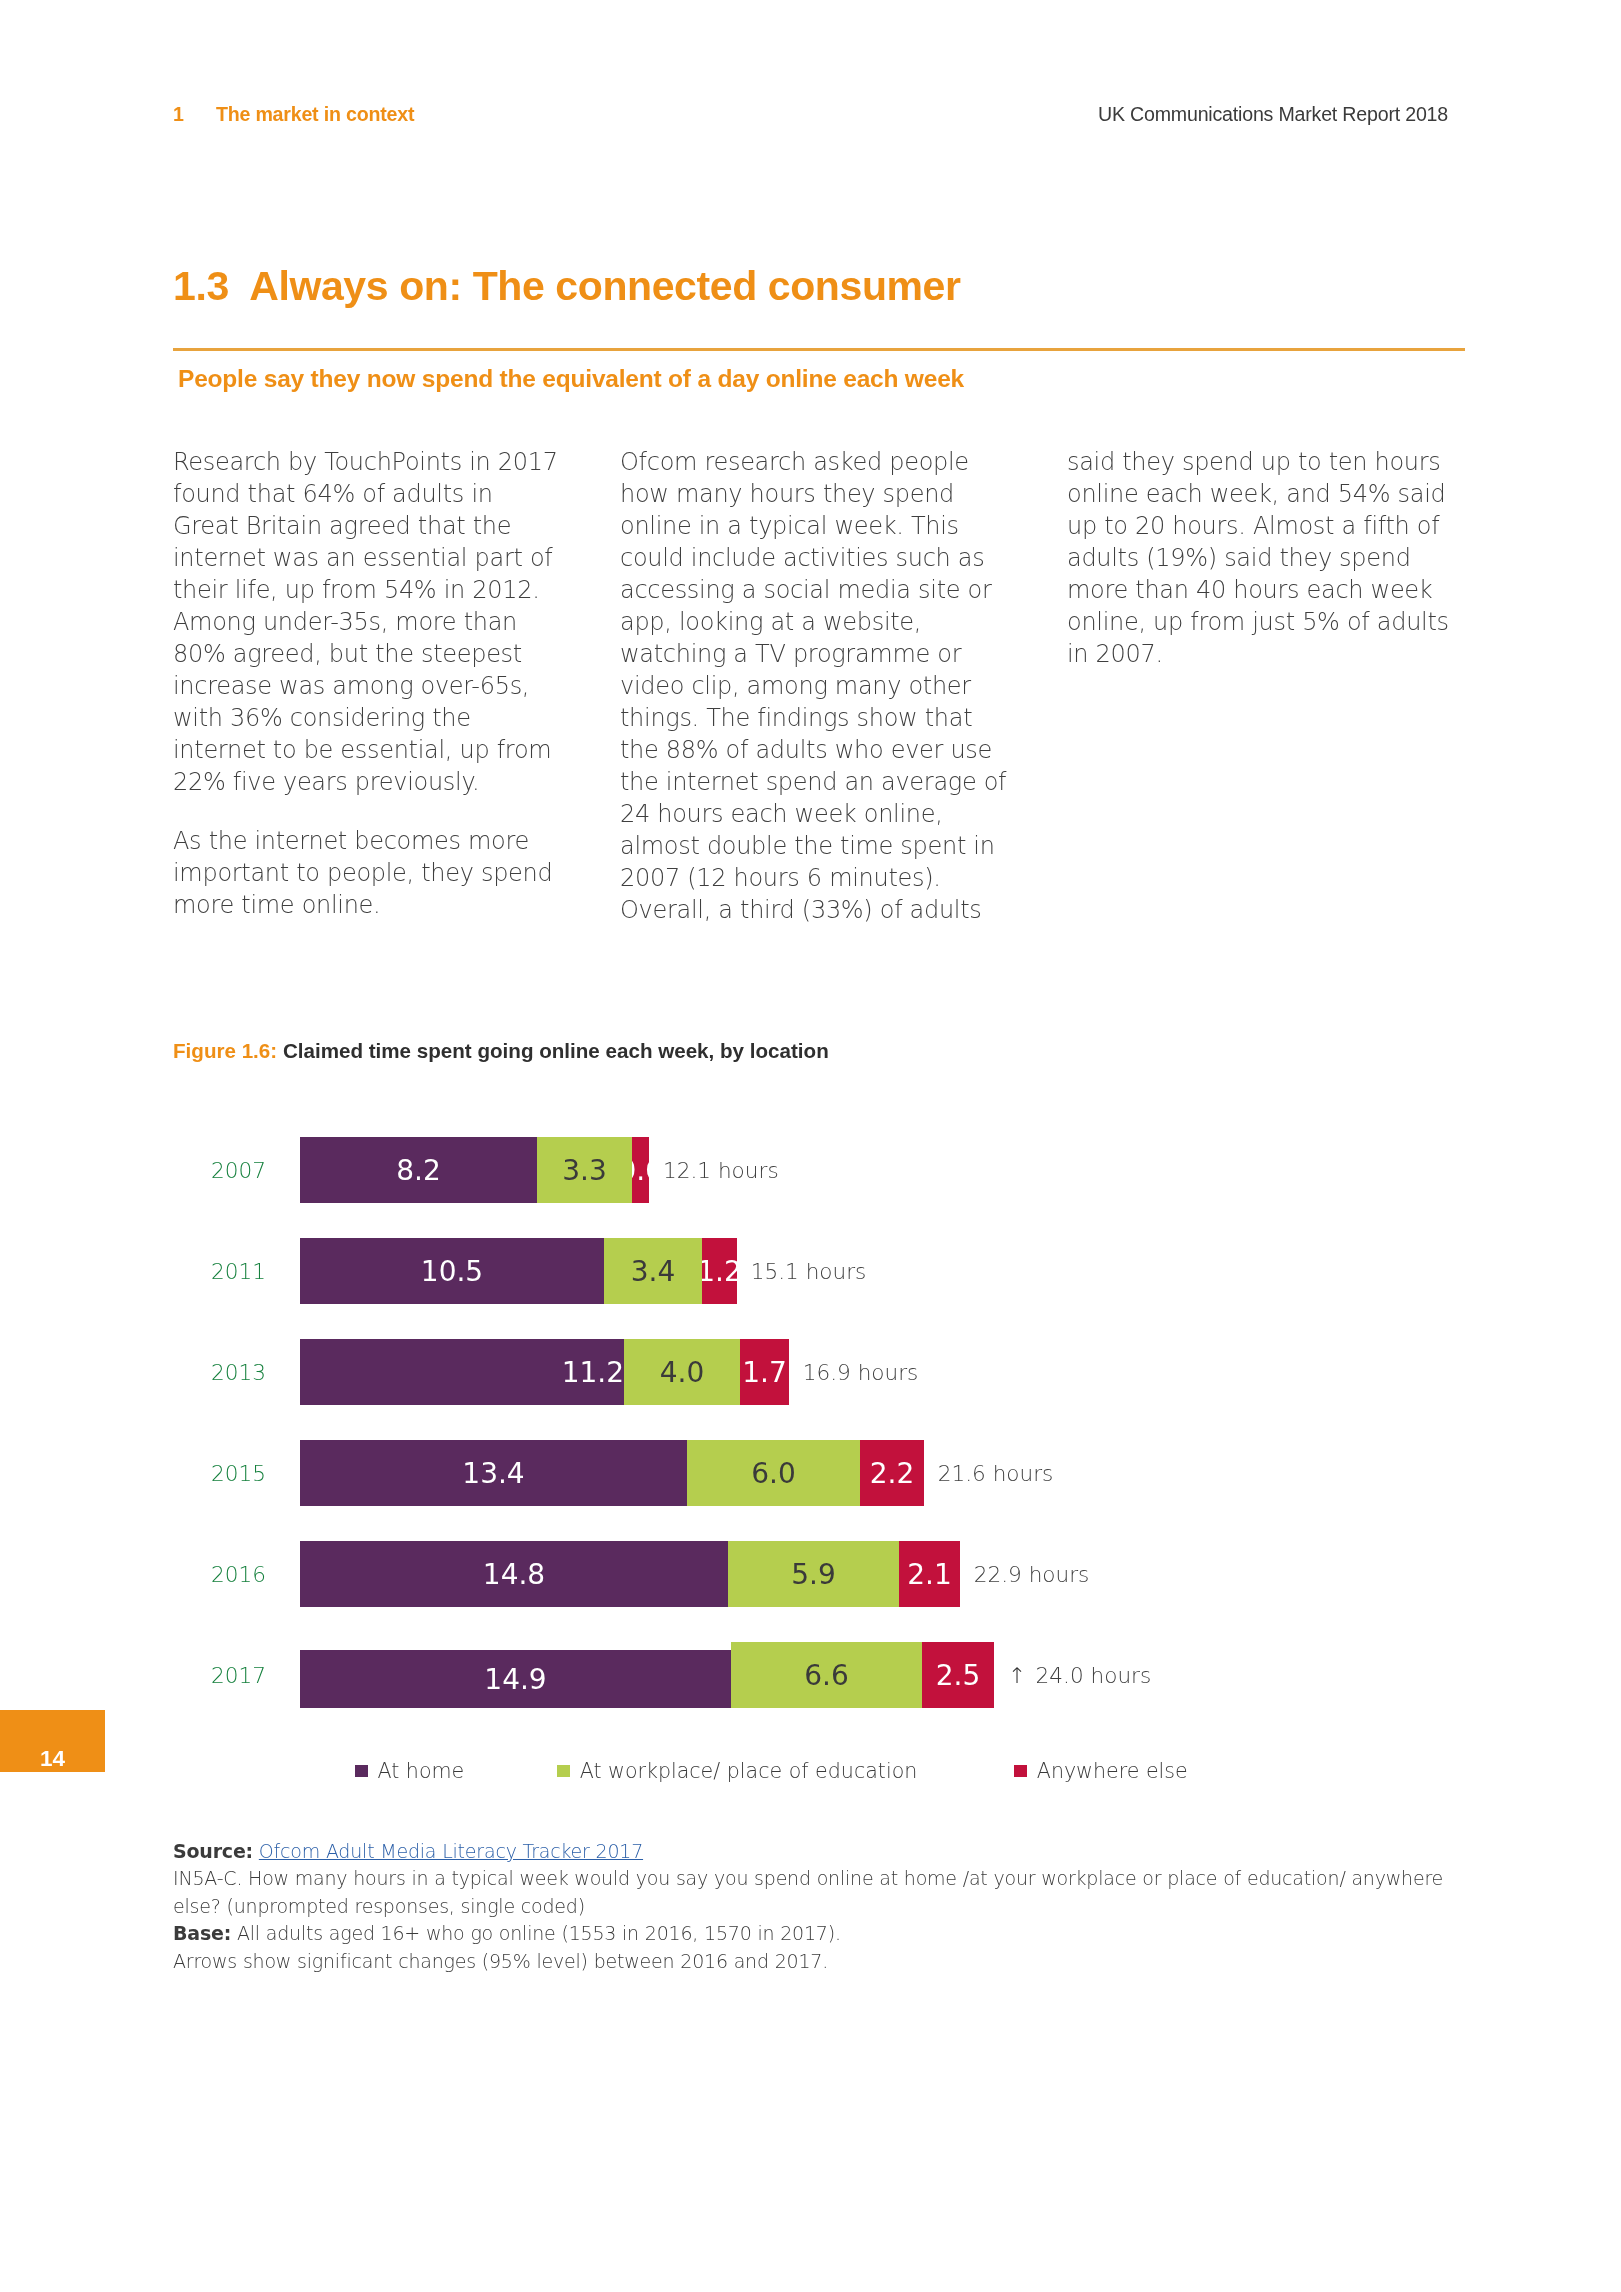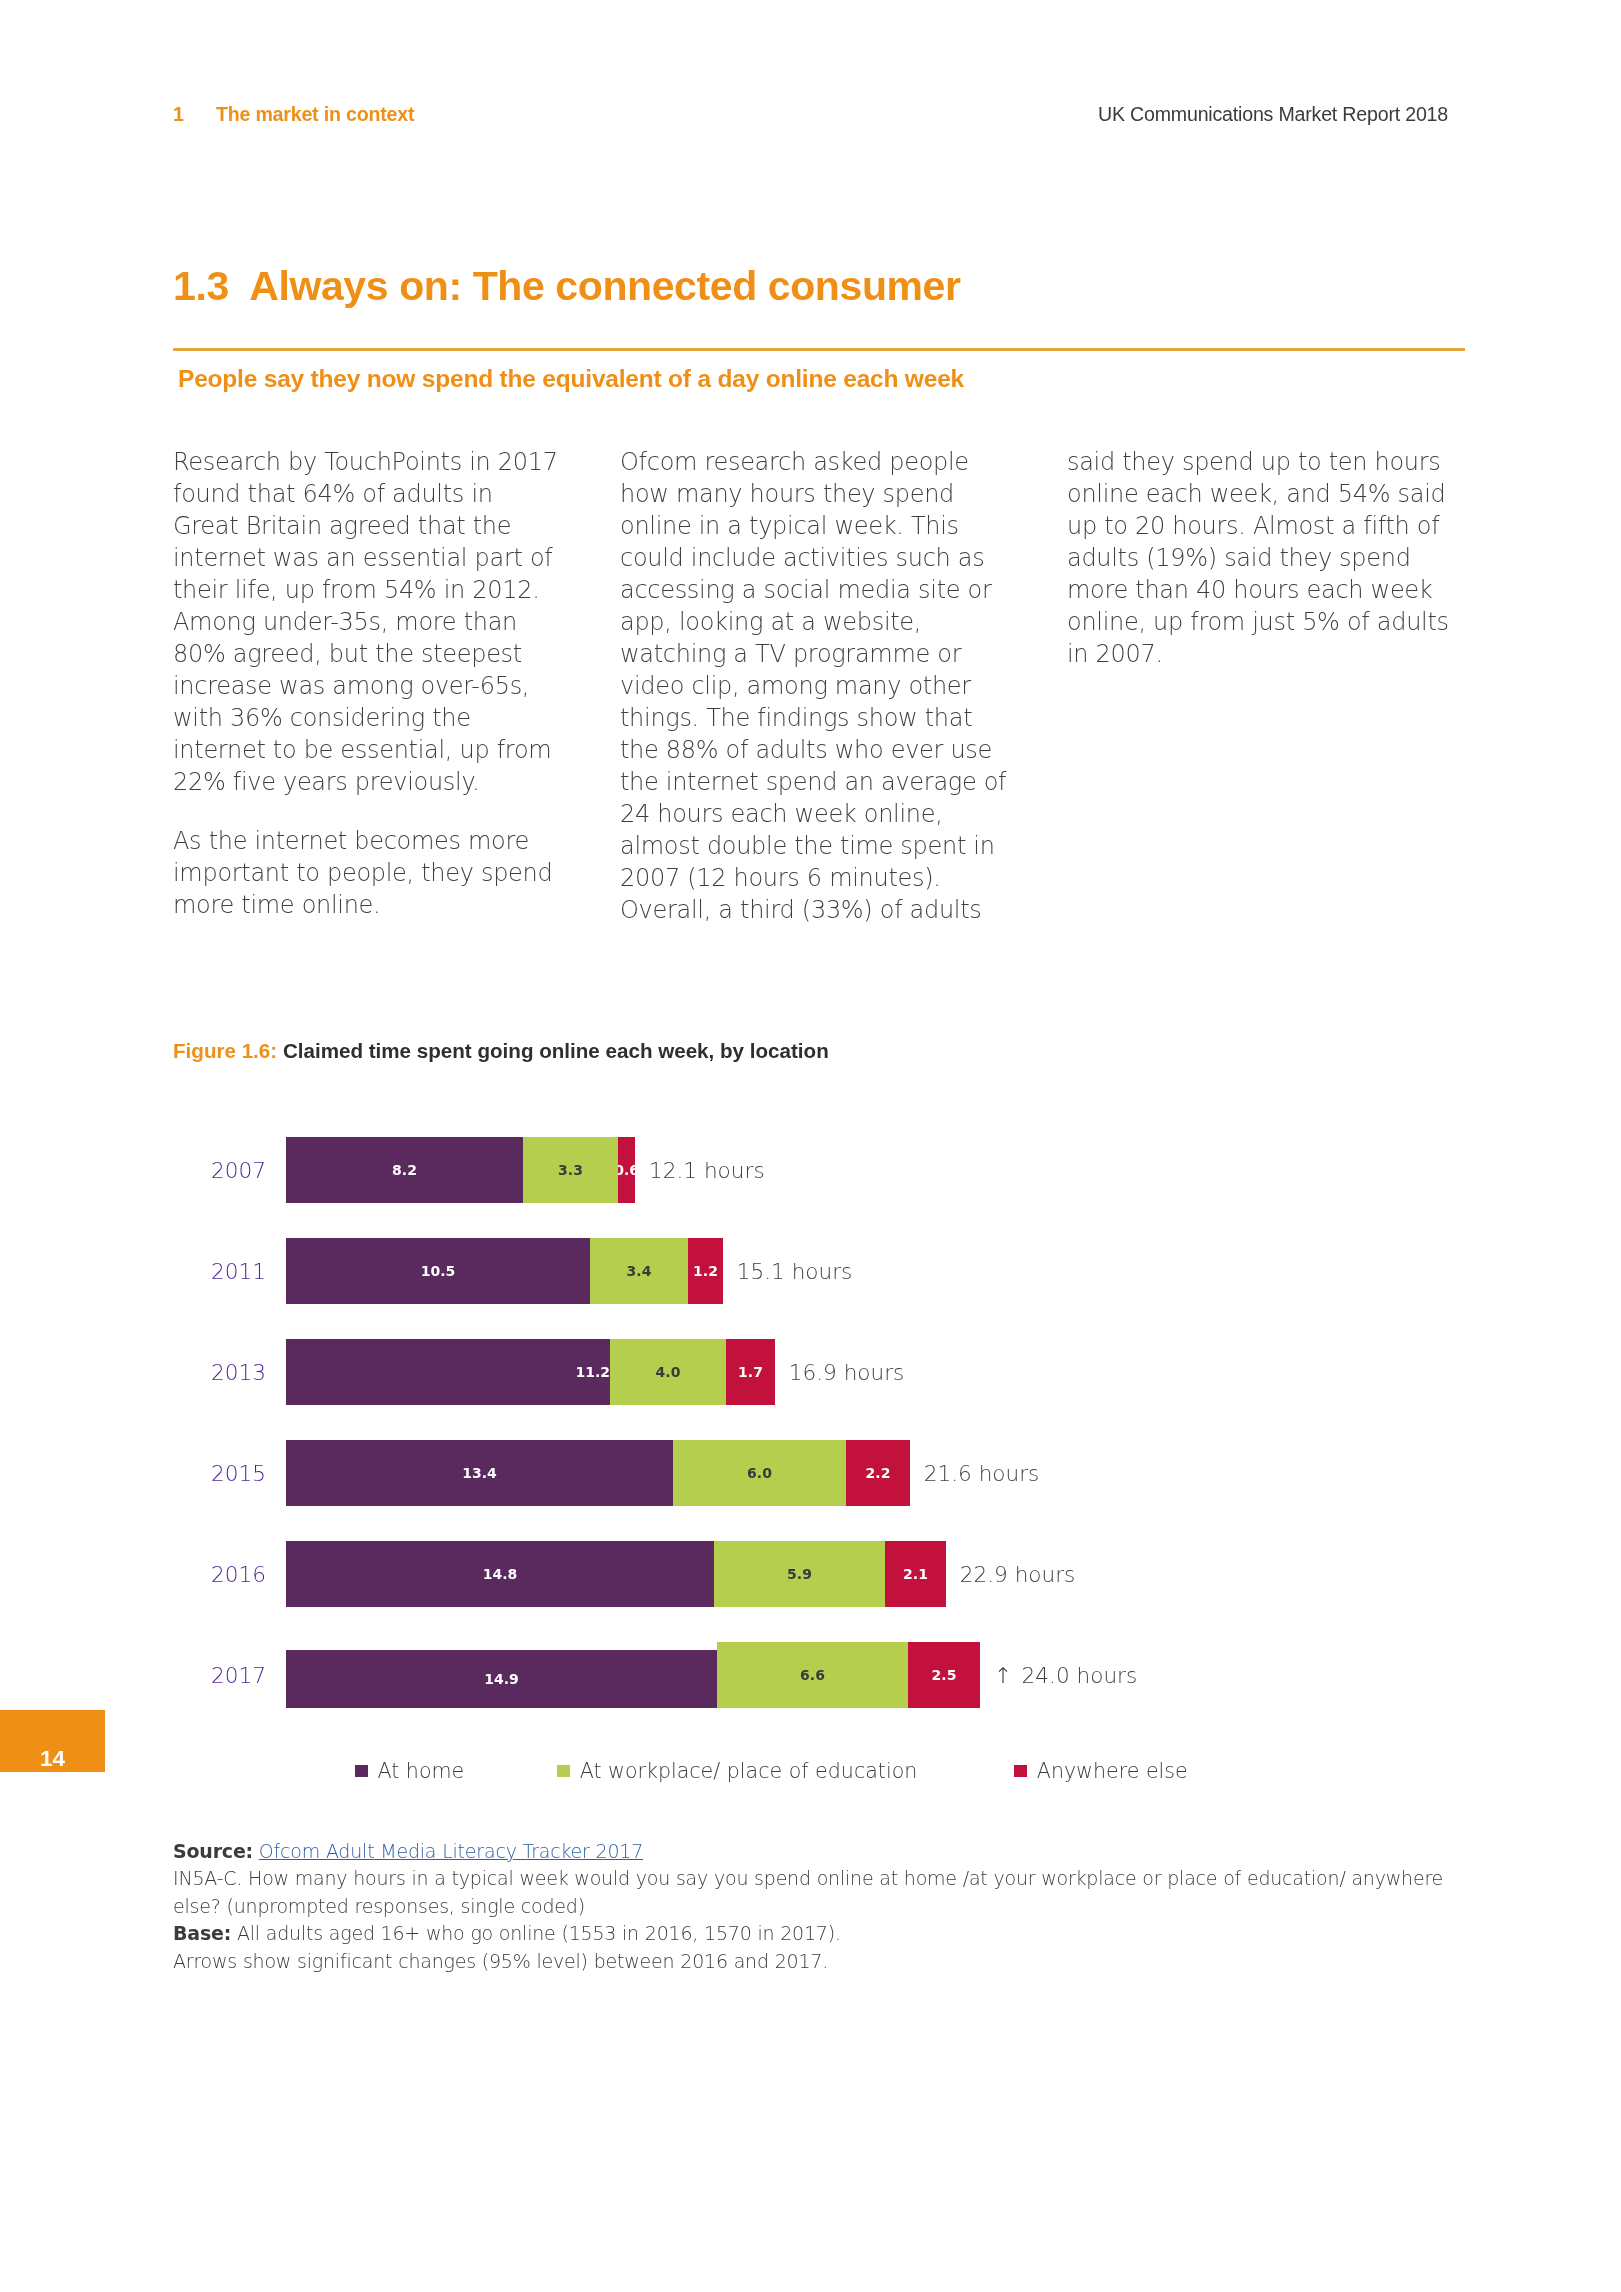--- a/index.html
+++ b/index.html
@@ -34,25 +34,25 @@
          font-family:"DejaVu Sans",sans-serif;font-weight:300;letter-spacing:-0.3px;}
 
   
   .fig-cap{position:absolute;top:1039px;left:173px;font-size:20.6px;font-family:"Liberation Sans",sans-serif;}
   .fig-cap .fc-num{color:#ef8f16;font-weight:bold;}
   .fig-cap .fc-txt{color:#2f2f2f;font-weight:bold;}
 
   .chart{position:absolute;top:1137px;left:173px;width:1294px;}
   .row{position:relative;height:101px;}
   .row-inner{position:absolute;left:0;top:0;height:66px;display:flex;align-items:center;width:100%;}
-  .ylabel{width:93px;text-align:right;padding-right:20px;font-size:21.6px;color:#4c1d95;
+  .ylabel{width:93px;text-align:right;padding-right:34px;font-size:21.6px;color:#15803d;
           font-family:"DejaVu Sans",sans-serif;font-weight:300;}
   .bars{position:relative;height:66px;display:flex;align-items:stretch;}
   .seg{position:relative;display:flex;align-items:center;justify-content:center;box-sizing:border-box;}
-  .seg span{font-size:14px;font-family:"DejaVu Sans",sans-serif;font-weight:700;white-space:nowrap;}
+  .seg span{font-size:28px;font-family:"DejaVu Sans",sans-serif;font-weight:400;white-space:nowrap;}
   .seg.home{background:#5a2a5e;}
   .seg.home span{color:#ffffff;}
   .seg.work{background:#b5ce4e;}
   .seg.work span{color:#3a3a3a;}
   .seg.else{background:#c2113c;overflow:hidden;}
   .seg.else span{color:#ffffff;}
   .total{font-size:21.6px;color:#3f3f3f;font-family:"DejaVu Sans",sans-serif;font-weight:300;
          white-space:nowrap;margin-left:13.7px;}
   .arrow{display:inline-block;margin-left:6.9px;font-size:21.6px;color:#2f2f2f;line-height:1;}
 

